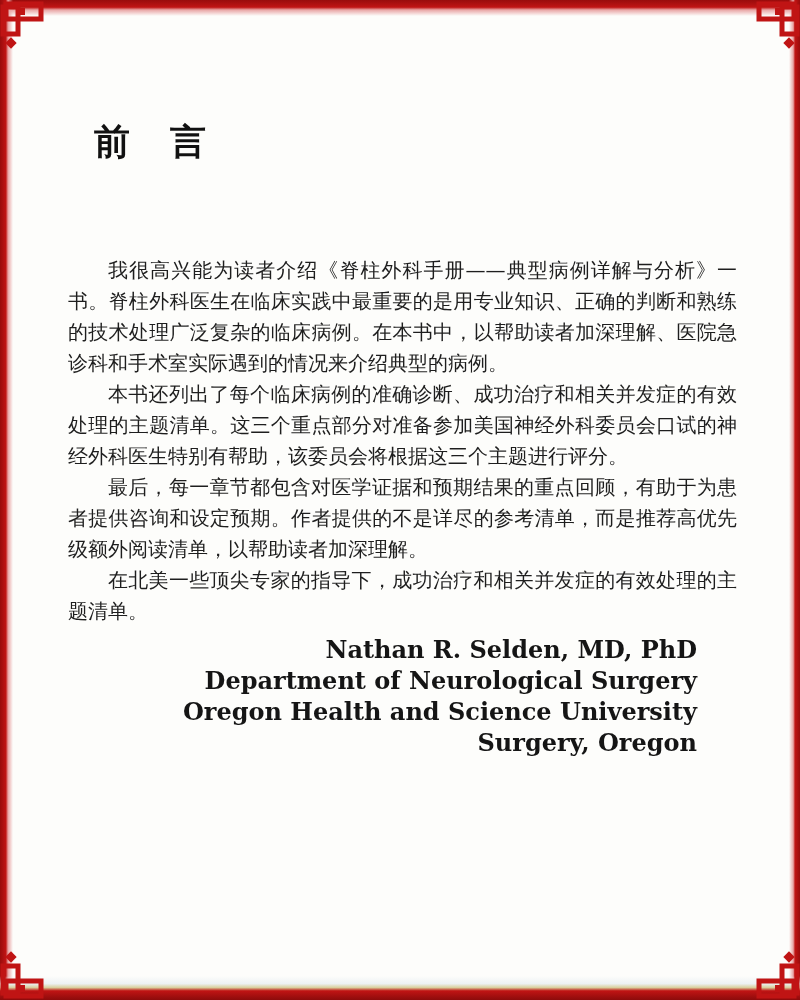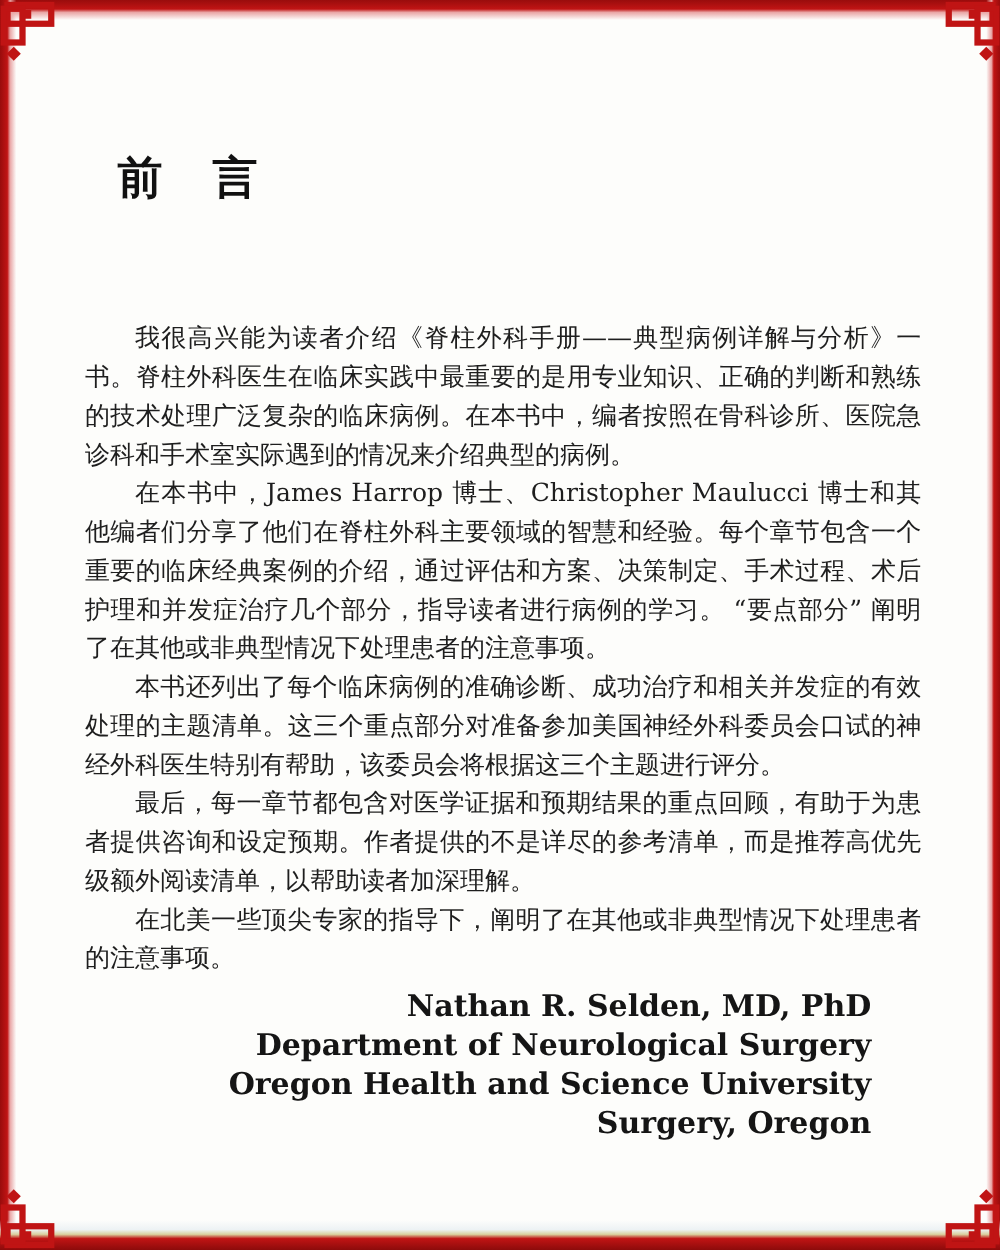--- a/index.html
+++ b/index.html
@@ -70,25 +70,24 @@
     <rect x="9" y="6" width="35" height="15" fill="none" stroke="#c01414" stroke-width="5"></rect>
     <rect x="6" y="9" width="15" height="27" fill="none" stroke="#c01414" stroke-width="5"></rect>
     <rect x="21" y="10" width="7" height="7" fill="#c01414"></rect>
     <rect x="10" y="41" width="8" height="8" fill="#c01414" transform="rotate(45 14 45)"></rect>
   </svg>
 
   <div class="content">
     <h1 class="title">前　言</h1>
 
     <div class="body-text">
-        <p>我很高兴能为读者介绍《脊柱外科手册——典型病例详解与分析》一书。脊柱外科医生在临床实践中最重要的是用专业知识、正确的判断和熟练的技术处理广泛复杂的临床病例。在本书中，编者按照在骨科诊所、医院急诊科和手术室实际遇到的情况来介绍典型的病例。</p>
-        <p>在本书中，James Harrop 博士、Christopher Maulucci 博士和其他编者们分享了他们在脊柱外科主要领域的智慧和经验。每个章节包含一个重要的临床经典案例的介绍，通过评估和方案、决策制定、手术过程、术后护理和并发症治疗几个部分，指导读者进行病例的学习。 “要点部分” 阐明了在其他或非典型情况下处理患者的注意事项。</p>
+        <p>我很高兴能为读者介绍《脊柱外科手册——典型病例详解与分析》一书。脊柱外科医生在临床实践中最重要的是用专业知识、正确的判断和熟练的技术处理广泛复杂的临床病例。在本书中，以帮助读者加深理解、医院急诊科和手术室实际遇到的情况来介绍典型的病例。</p>
         <p>本书还列出了每个临床病例的准确诊断、成功治疗和相关并发症的有效处理的主题清单。这三个重点部分对准备参加美国神经外科委员会口试的神经外科医生特别有帮助，该委员会将根据这三个主题进行评分。</p>
         <p>最后，每一章节都包含对医学证据和预期结果的重点回顾，有助于为患者提供咨询和设定预期。作者提供的不是详尽的参考清单，而是推荐高优先级额外阅读清单，以帮助读者加深理解。</p>
-        <p>在北美一些顶尖专家的指导下，阐明了在其他或非典型情况下处理患者的注意事项。</p>
+        <p>在北美一些顶尖专家的指导下，成功治疗和相关并发症的有效处理的主题清单。</p>
       </div>
 
     <div class="signature">
         <p>Nathan R. Selden, MD, PhD</p>
         <p>Department of Neurological Surgery</p>
         <p>Oregon Health and Science University</p>
         <p>Surgery, Oregon</p>
       </div>
   </div>
 

